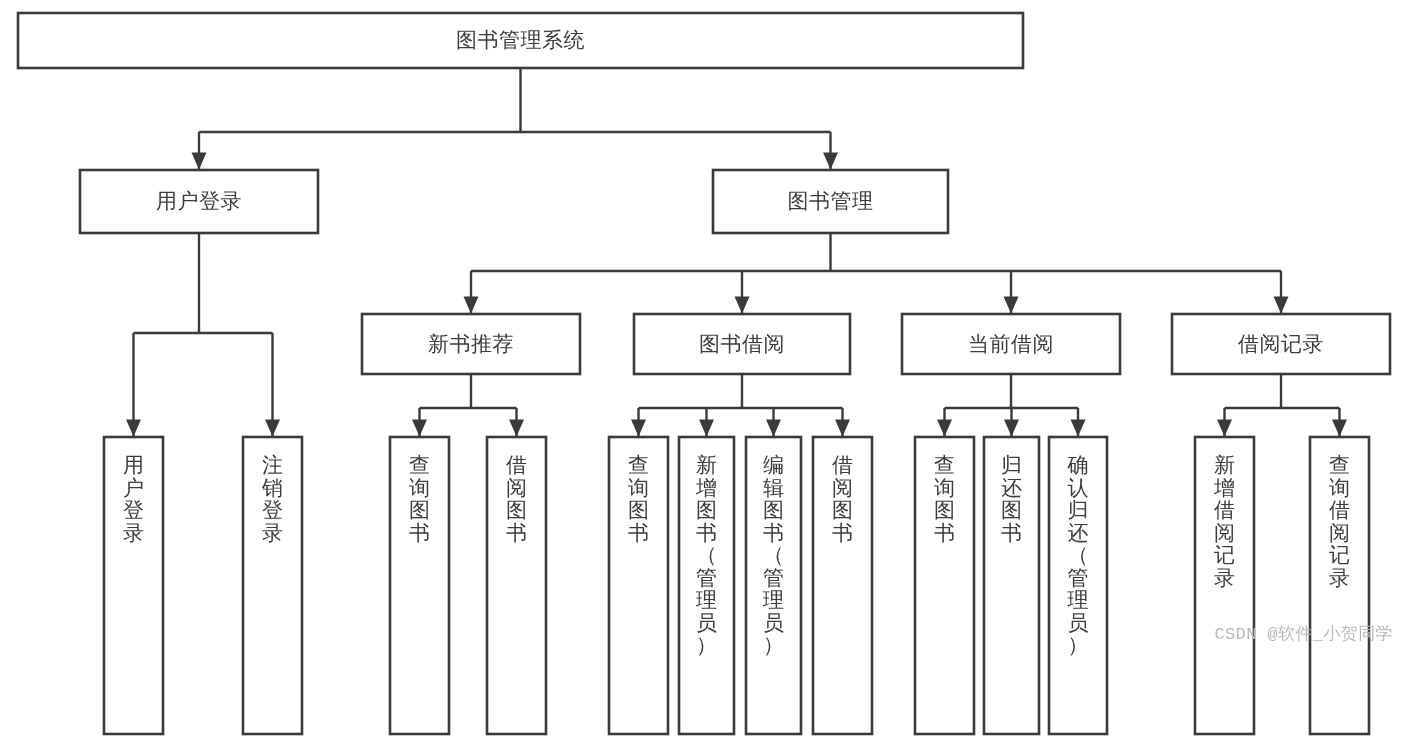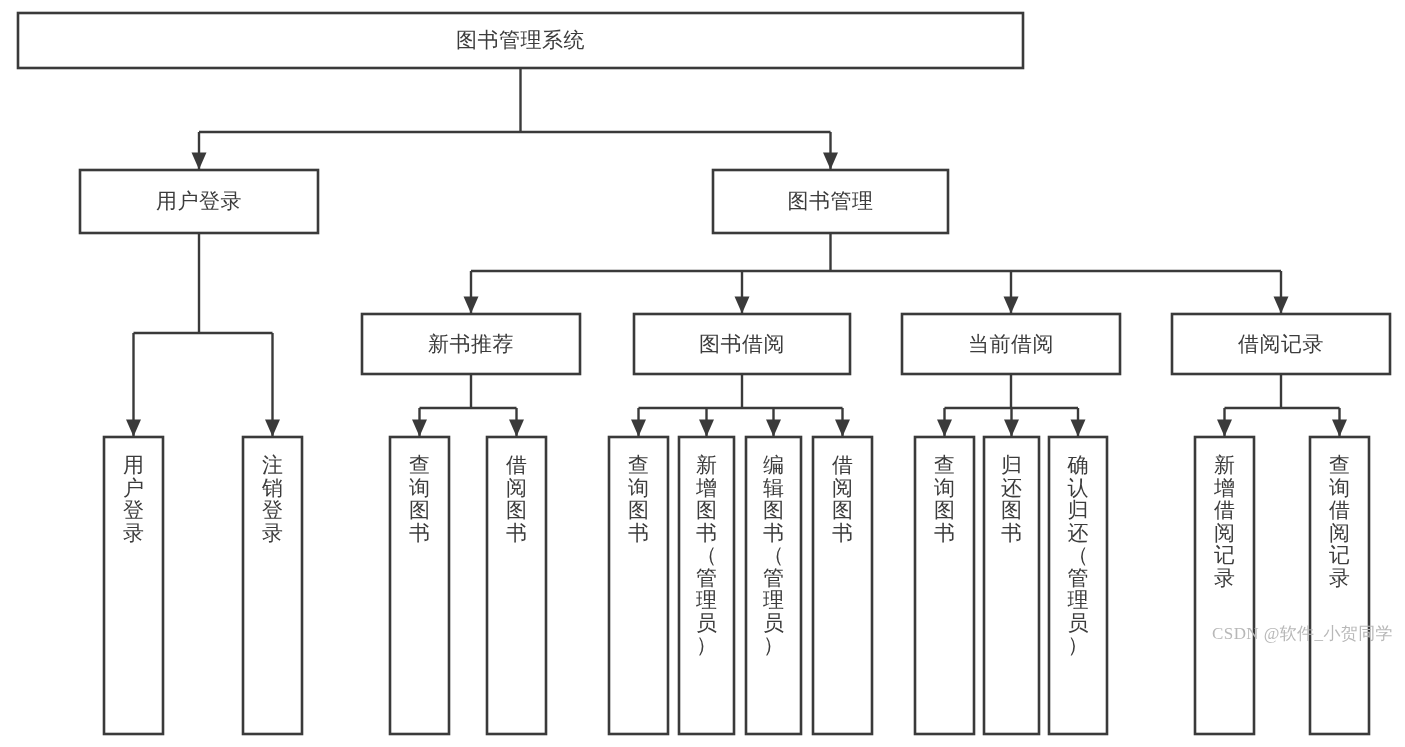--- a/index.html
+++ b/index.html
@@ -61,21 +61,21 @@
     stroke-linecap: butt;
   }
   .connector-arrow {
     fill: #3a3a3a;
     stroke: none;
   }
   .watermark-text {
     position: absolute;
     right: 12px;
     bottom: 7px;
-    font-family: Liberation Serif, serif;
+    font-family: Liberation Mono, monospace;
     font-size: 17px;
     color: #b8b8b8;
     white-space: nowrap;
     user-select: none;
     letter-spacing: 0.4px;
   }
 </style>
 </head>
 <body>
 

